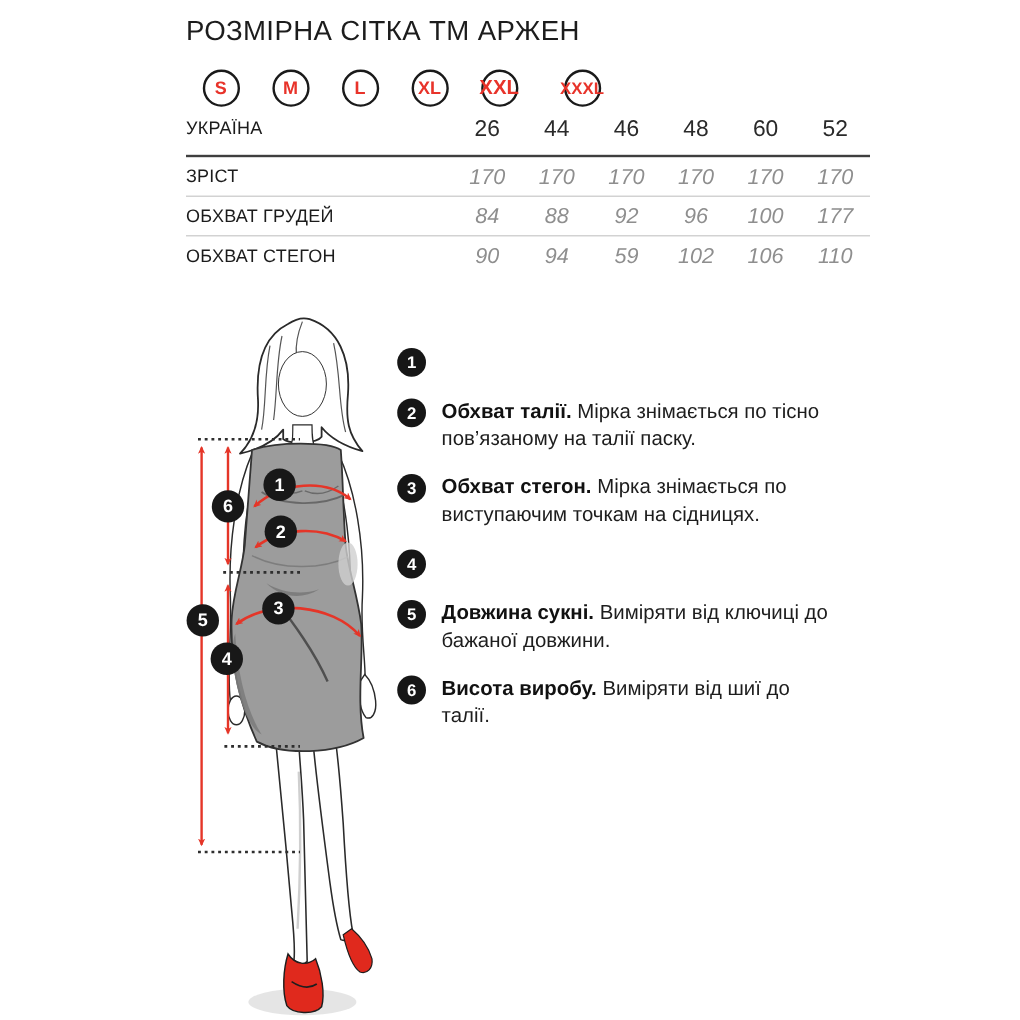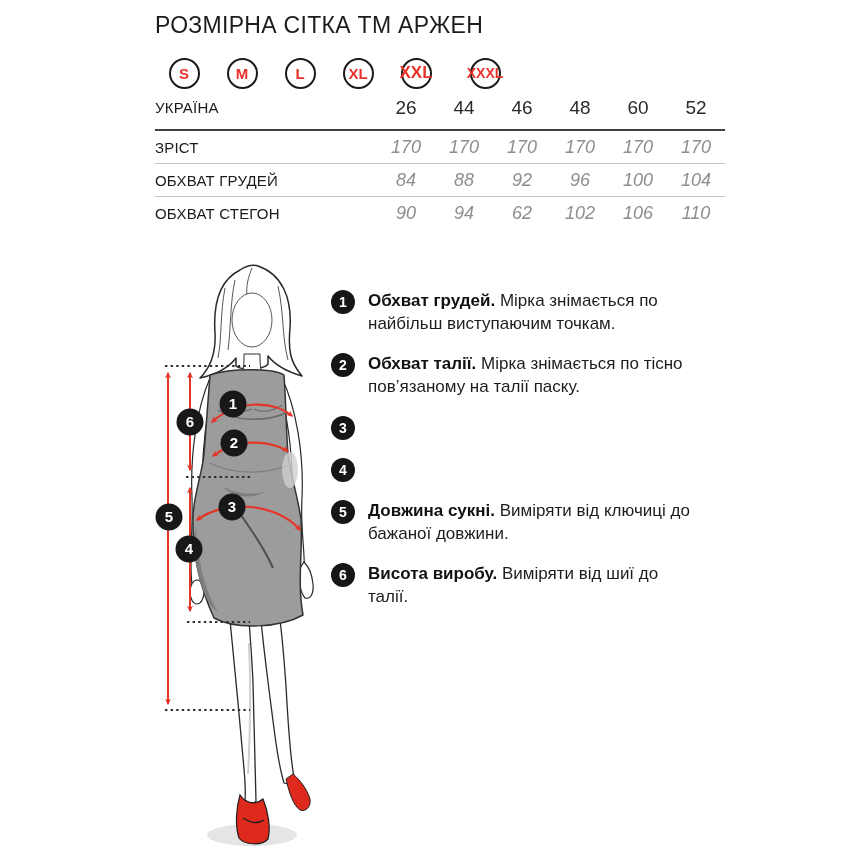--- a/index.html
+++ b/index.html
@@ -87,27 +87,27 @@
       <div class="tcell">170</div>
       <div class="tcell">170</div>
     </div>
     <div class="trow drow">
       <div class="tlabel">ОБХВАТ ГРУДЕЙ</div>
       <div class="tcell">84</div>
       <div class="tcell">88</div>
       <div class="tcell">92</div>
       <div class="tcell">96</div>
       <div class="tcell">100</div>
-      <div class="tcell">104</div>
+      <div class="tcell">177</div>
     </div>
     <div class="trow drow">
       <div class="tlabel">ОБХВАТ СТЕГОН</div>
       <div class="tcell">90</div>
       <div class="tcell">94</div>
-      <div class="tcell">62</div>
+      <div class="tcell">59</div>
       <div class="tcell">102</div>
       <div class="tcell">106</div>
       <div class="tcell">110</div>
     </div>
   </div>
 
   <svg class="fig" viewBox="0 0 225 592">
     <defs>
       <marker id="ah" markerWidth="8" markerHeight="8" refX="5.2" refY="3" orient="auto-start-reverse" markerUnits="userSpaceOnUse">
         <path d="M0,0 L6.5,3 L0,6 L1.8,3 Z" fill="#e53528"></path>
@@ -184,28 +184,28 @@
       <circle cx="29" cy="259" r="13.5" fill="#181818"></circle>
       <text x="29" y="264">5</text>
       <circle cx="49" cy="291" r="13.5" fill="#181818"></circle>
       <text x="49" y="296">4</text>
     </g>
   </svg>
 
   <div class="mlist">
     <div class="m-item">
       <div class="m-circ">1</div>
-      <div class="m-text"><b>Обхват грудей.</b> <span>Мірка знімається по найбільш виступаючим точкам.</span></div>
     </div>
     <div class="m-item">
       <div class="m-circ">2</div>
       <div class="m-text"><b>Обхват талії.</b> <span>Мірка знімається по тісно пов’язаному на талії паску.</span></div>
     </div>
     <div class="m-item">
       <div class="m-circ">3</div>
+      <div class="m-text"><b>Обхват стегон.</b> <span>Мірка знімається по виступаючим точкам на сідницях.</span></div>
     </div>
     <div class="m-item">
       <div class="m-circ">4</div>
     </div>
     <div class="m-item">
       <div class="m-circ">5</div>
       <div class="m-text"><b>Довжина сукні.</b> <span>Виміряти від ключиці до бажаної довжини.</span></div>
     </div>
     <div class="m-item">
       <div class="m-circ">6</div>

